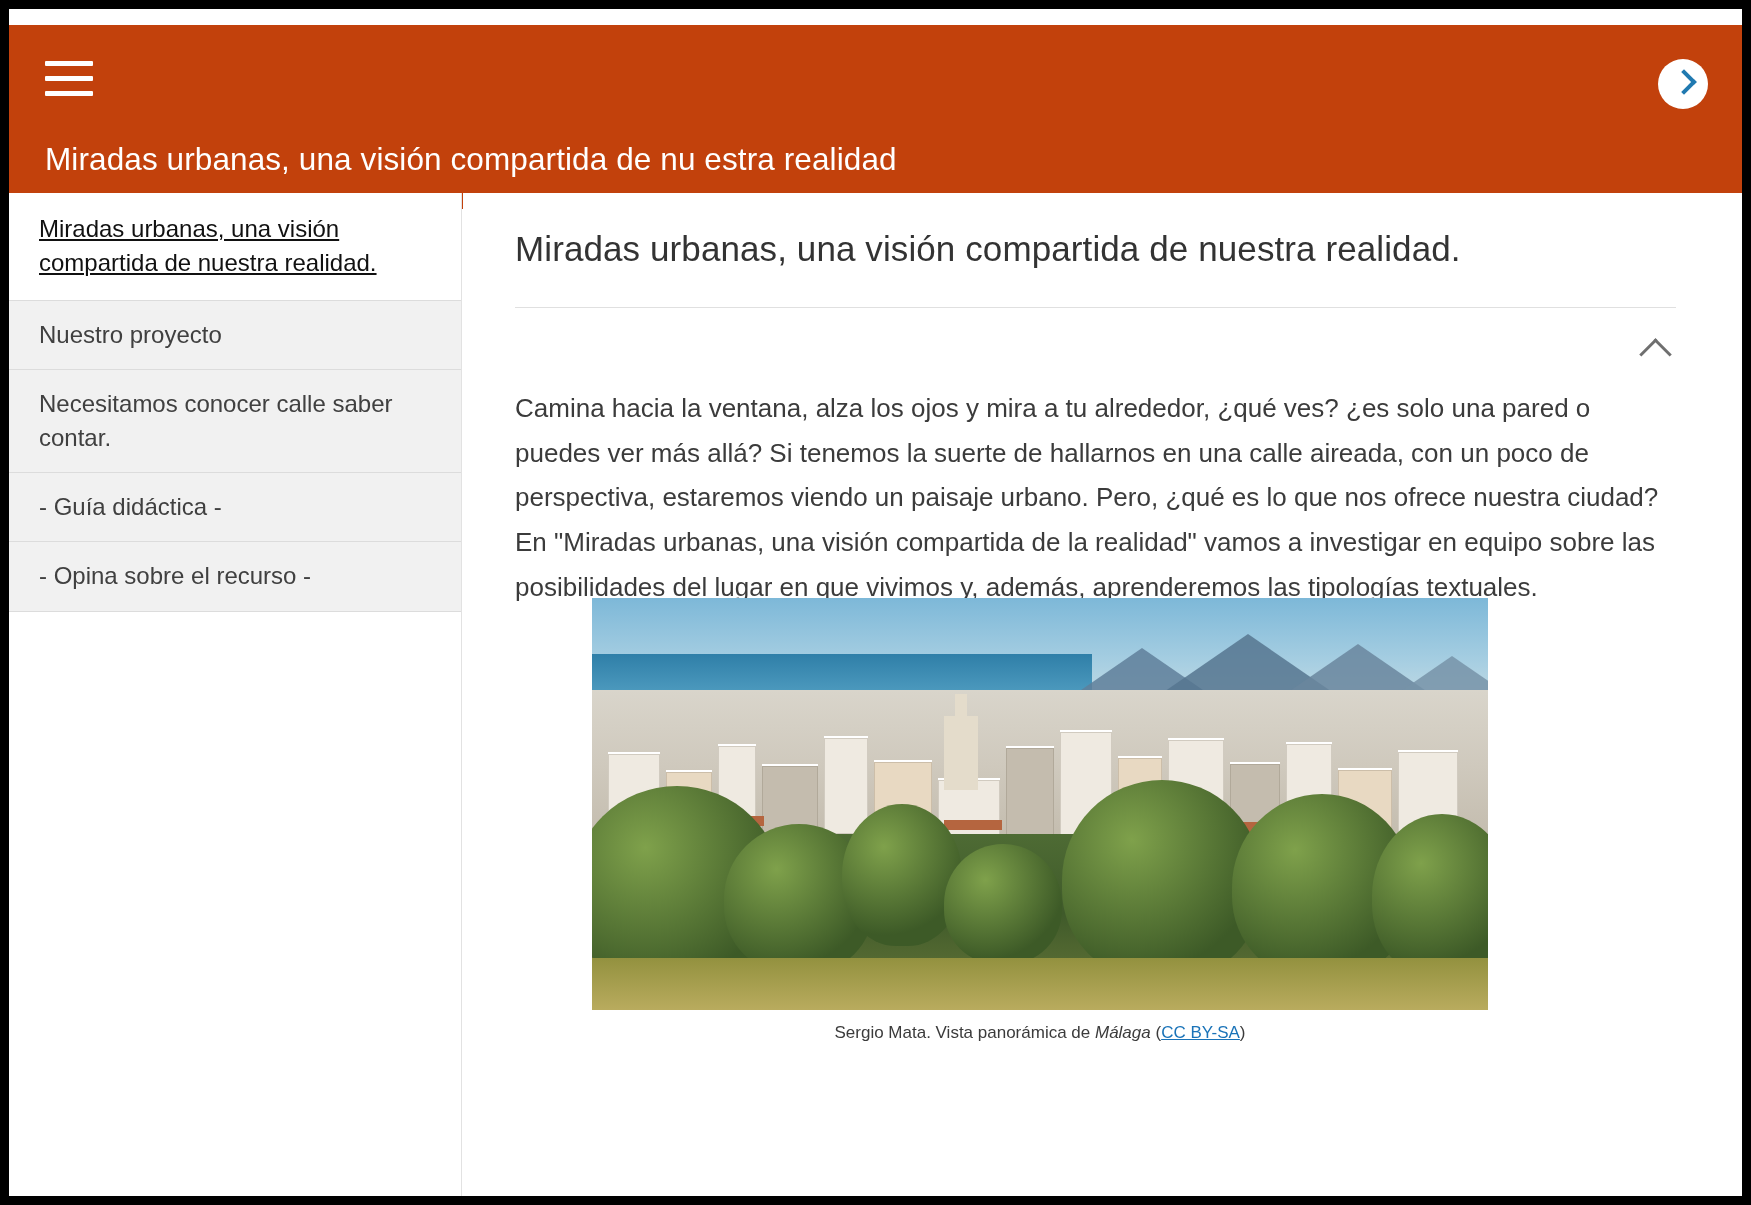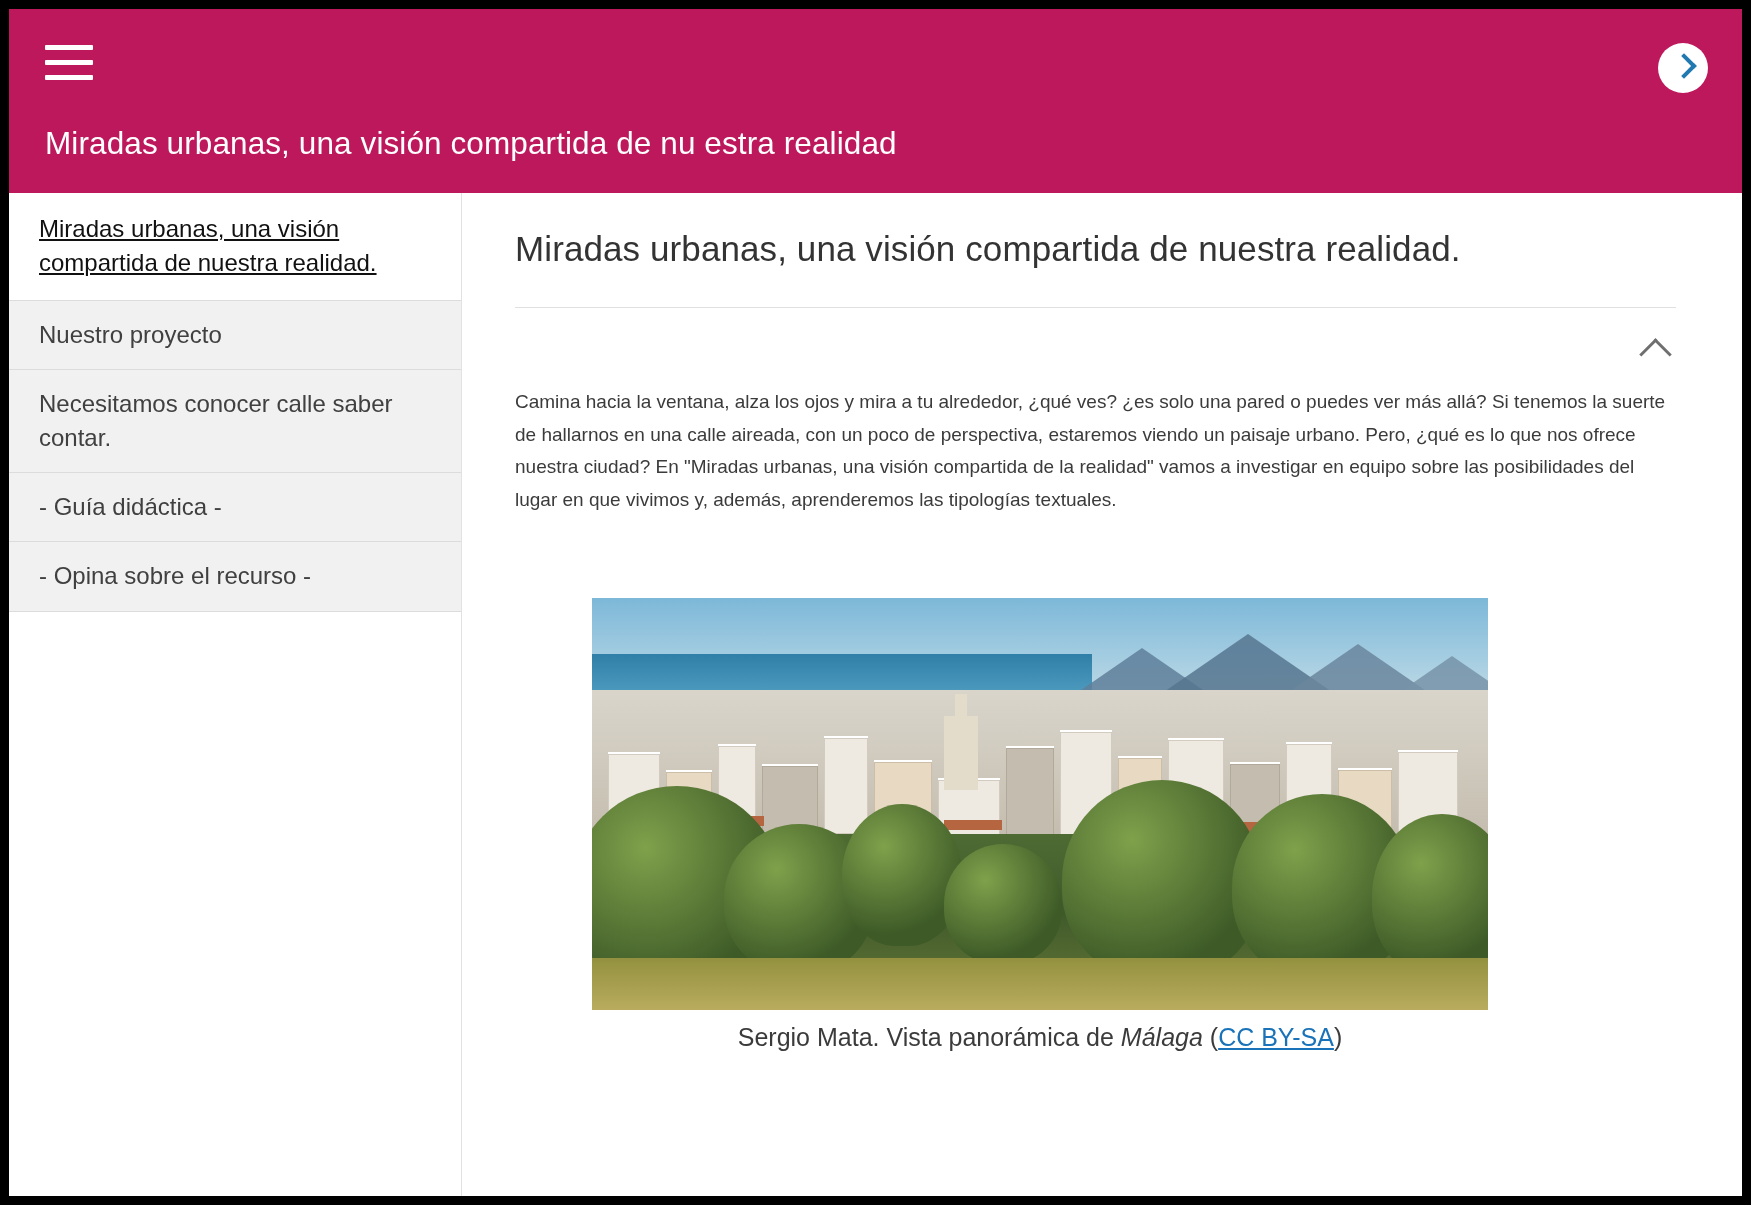--- a/index.html
+++ b/index.html
@@ -31,24 +31,24 @@
     top: 9px;
     width: 1733px;
     height: 1187px;
     background: #ffffff;
     overflow: hidden;
   }
 
   
   #header {
     position: absolute;
-    left: 0; top: 0;
+    left: 0; top: 16px;
     width: 1733px;
     height: 184px;
-    background: #be185d;
+    background: #c2410c;
     box-sizing: border-box;
   }
   #hamburger {
     position: absolute;
     left: 36px;
     top: 36px;
     width: 48px;
     height: 42px;
     cursor: pointer;
   }
@@ -167,21 +167,21 @@
     height: 20px;
     border-left: 3px solid #6f6f6f;
     border-top: 3px solid #6f6f6f;
     transform: rotate(45deg);
   }
   #body-paragraph {
     position: absolute;
     left: 52px;
     top: 193px;
     width: 1163px;
-    font-size: 19px;
+    font-size: 26px;
     line-height: 1.72;
     color: #3b3b3b;
     text-align: left;
   }
 
   
   #figure {
     position: absolute;
     left: 129px;
     top: 405px;
@@ -253,21 +253,21 @@
     width: 6px;
     background: #7b6242;
   }
   #ground {
     position: absolute; left: 0; bottom: 0; width: 896px; height: 52px;
     background: linear-gradient(to bottom,#93913f,#b9ab5e);
   }
   #caption {
     margin-top: 13px;
     text-align: center;
-    font-size: 25px;
+    font-size: 17px;
     color: #3b3b3b;
   }
   #caption .ital { font-style: italic; }
   #caption a {
     color: #1a73b8;
     text-decoration: underline;
     cursor: pointer;
   }
 </style>
 </head>

